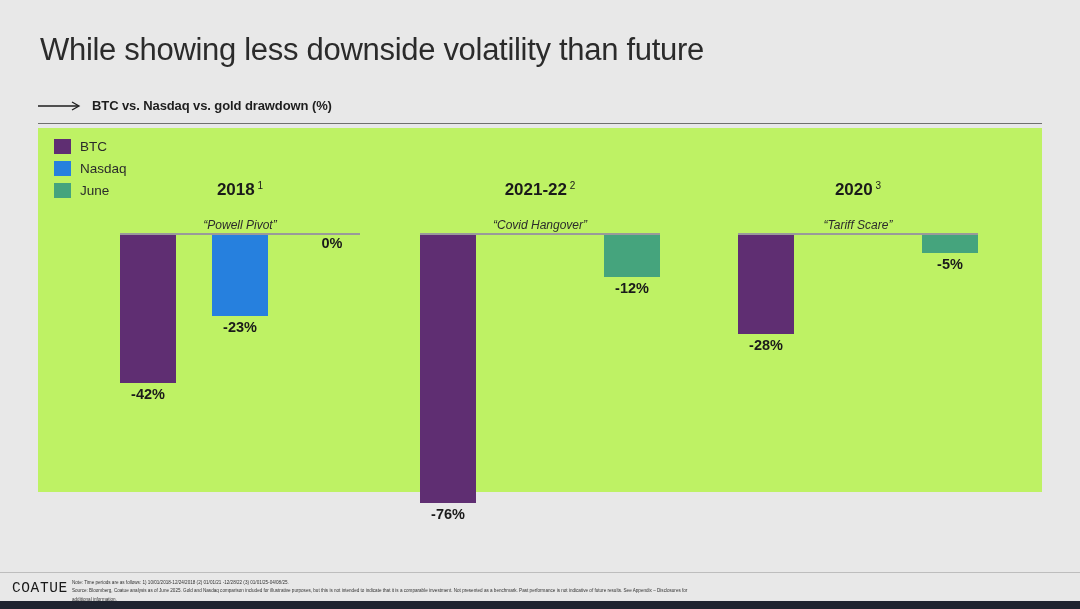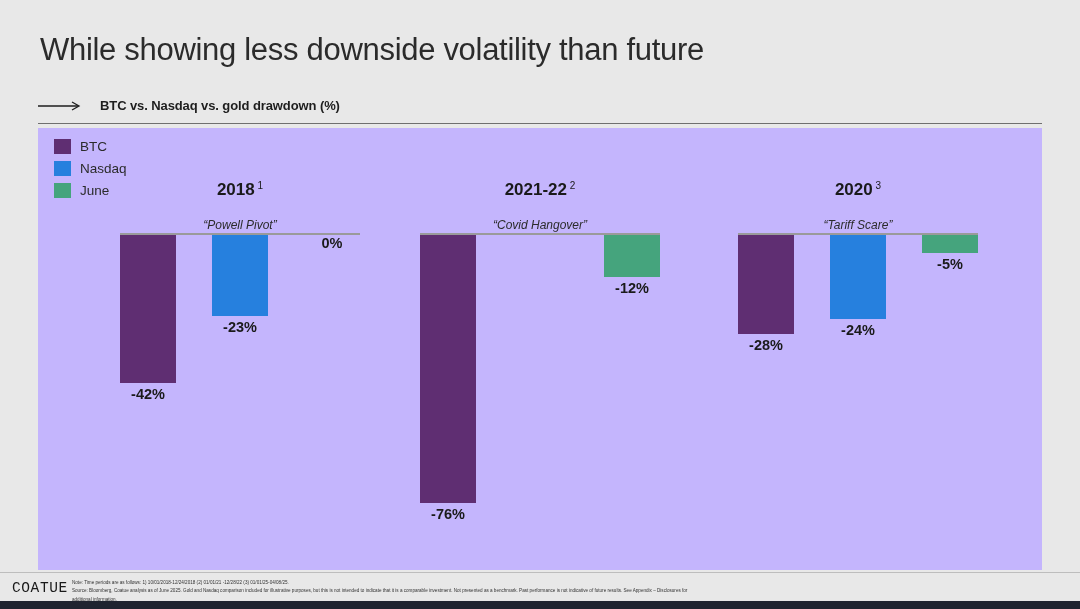--- a/index.html
+++ b/index.html
@@ -12,36 +12,36 @@
   .slide { position: relative; width: 1080px; height: 609px; background: #e8e8e8; }
 
   
   .title {
     position: absolute; left: 40px; top: 32px;
     font-size: 31px; font-weight: 400; color: #2b2b2b;
     letter-spacing: -0.3px; white-space: nowrap;
   }
   .subhead-row {
     position: absolute; left: 38px; top: 98px;
-    display: flex; align-items: center; gap: 18px;
+    display: flex; align-items: center; gap: 10px;
   }
   .arrow { display:block; }
   .subhead-text {
     font-size: 13px; font-weight: bold; color: #1e1e1e;
     letter-spacing: -0.1px;
   }
   .rule {
     position: absolute; left: 38px; top: 123px;
     width: 1004px; height: 1px; background: #6f6f6f;
   }
 
   
   .panel {
     position: absolute; left: 38px; top: 128px;
-    width: 1004px; height: 442px; background: #c4b5fd;
+    width: 1004px; height: 364px; background: #bef264;
   }
 
   
   .legend { position: absolute; left: 16px; top: 11px; }
   .legend-item { display: flex; align-items: center; gap: 9px; margin-bottom: 7px; }
   .swatch { width: 17px; height: 15px; flex: 0 0 auto; }
   .legend-label { font-size: 13.5px; color: #2b2b2b; }
 
   
   .group { position: absolute; top: 0; height: 442px; }
@@ -176,24 +176,20 @@
             <div><span class="group-year">2020</span><span class="group-sup"> 3</span></div>
             <div class="group-sub">“Tariff Scare”</div>
           </div>
           <div class="zero-line"></div>
           <div class="bars">
             <div class="bar-col">
               <div class="bar" style="height: 98.56px; background: rgb(95, 46, 114);"></div>
               <div class="bar-label">-28%</div>
             </div>
             <div class="bar-col">
-              <div class="bar" style="height: 84.48px; background: rgb(38, 128, 222);"></div>
-              <div class="bar-label">-24%</div>
-            </div>
-            <div class="bar-col">
               <div class="bar" style="height: 17.6px; background: rgb(69, 164, 125);"></div>
               <div class="bar-label">-5%</div>
             </div>
           </div>
         </div>
       </div>
   </div>
 
   <div class="footer-sep"></div>
   <div class="brand">COATUE</div>

